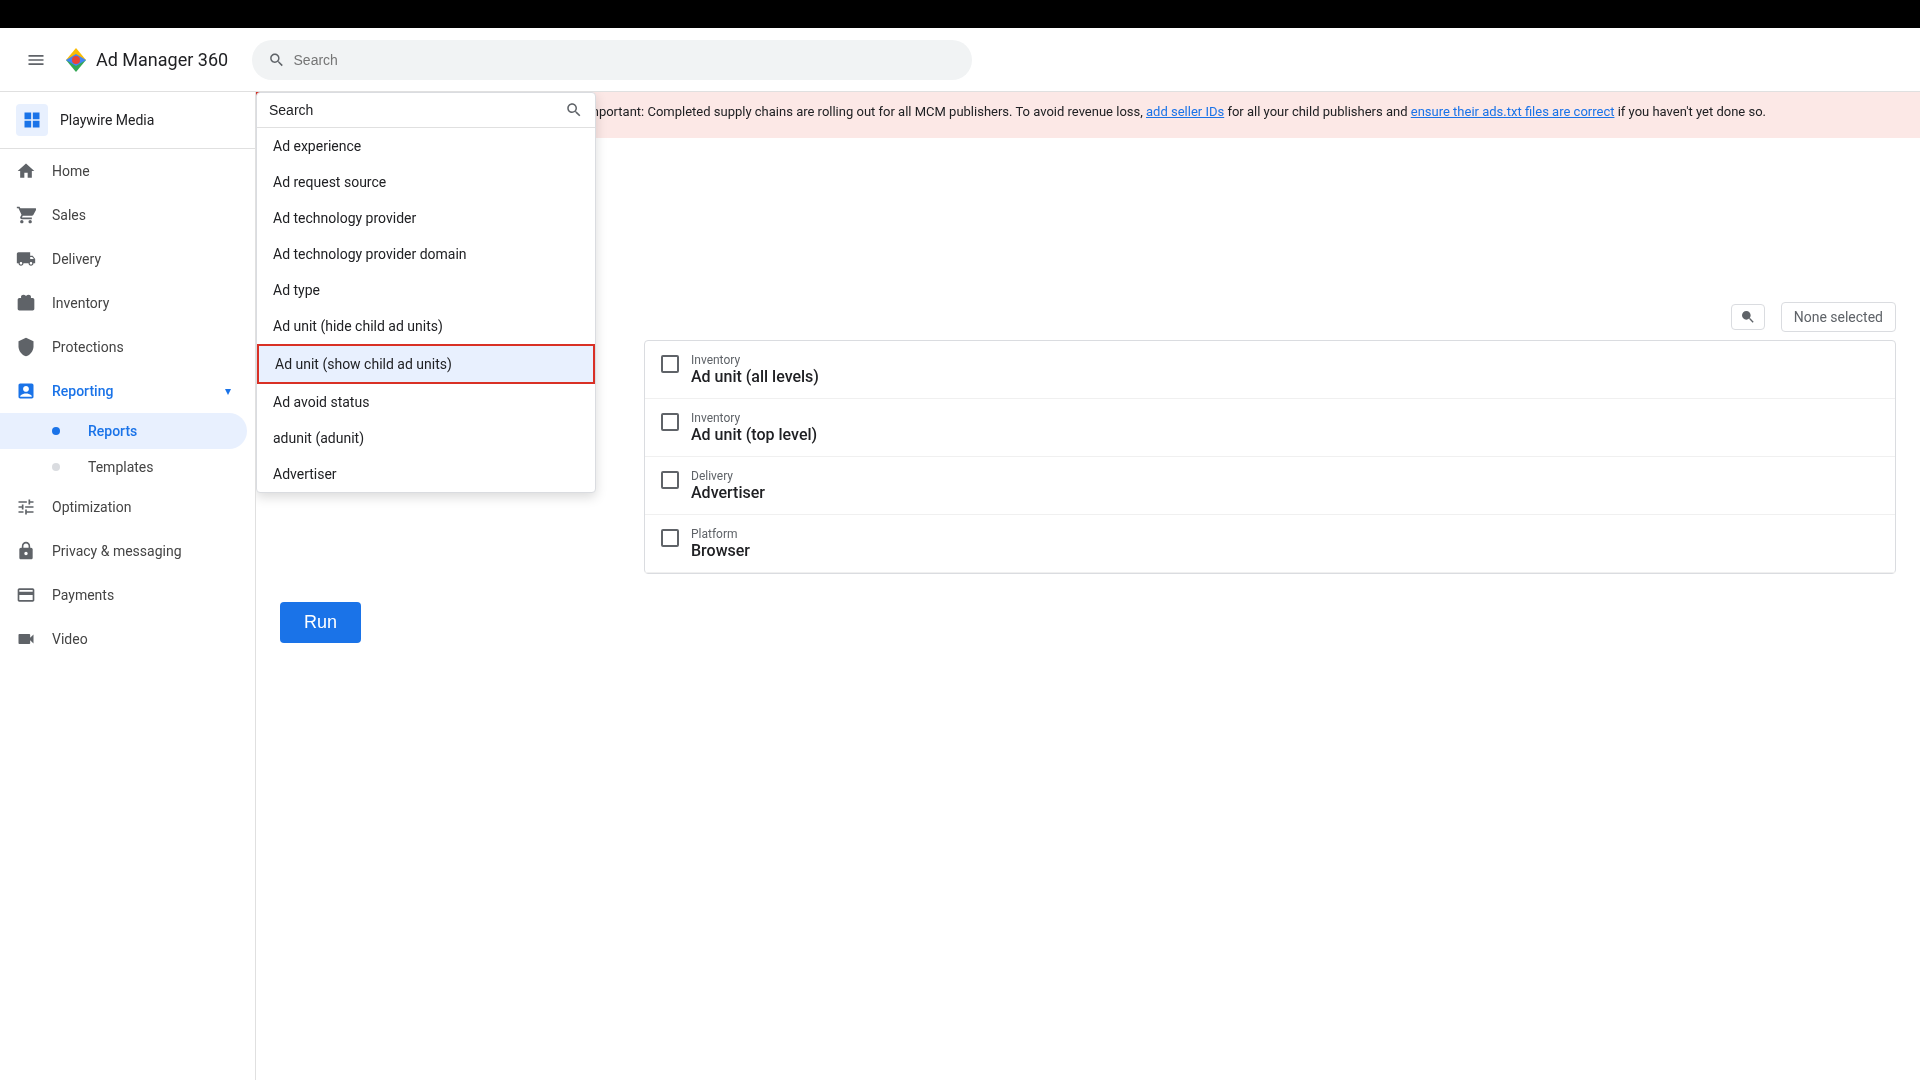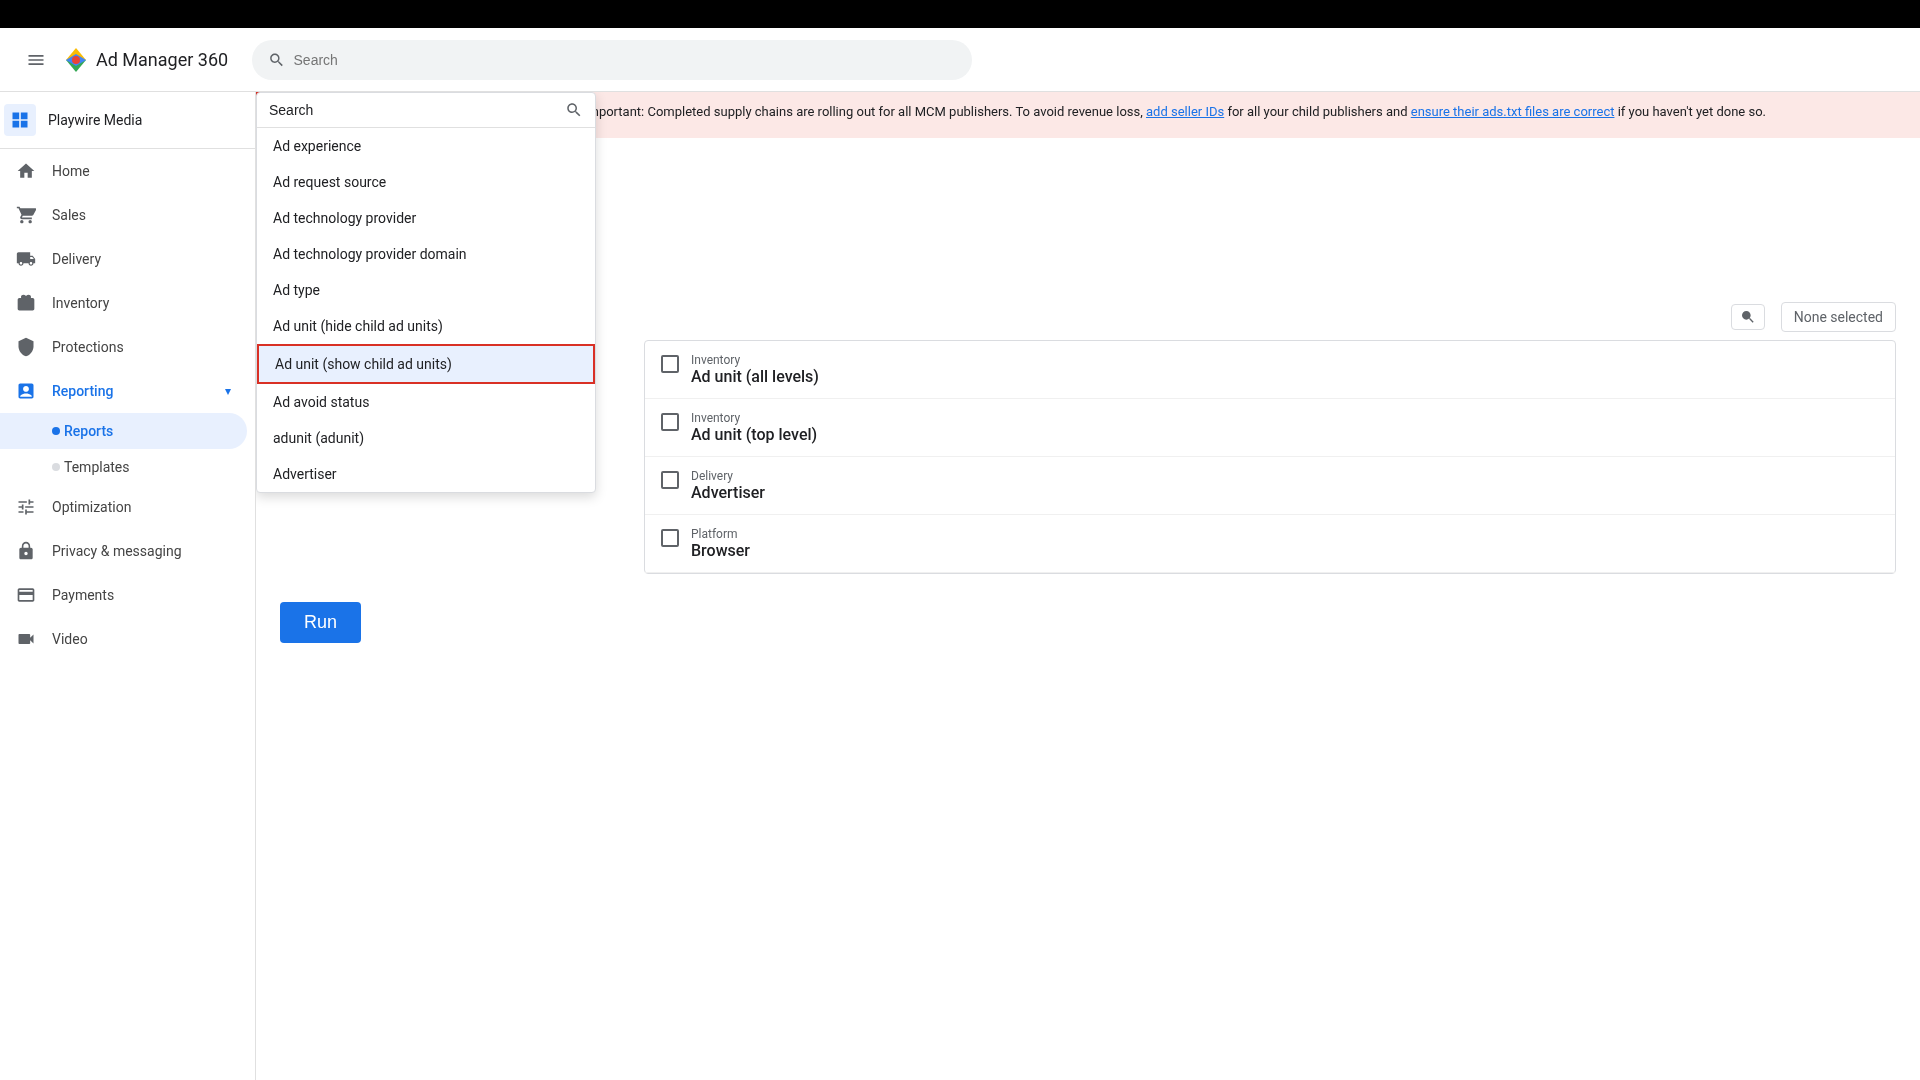--- a/index.html
+++ b/index.html
@@ -55,21 +55,21 @@
       width: 256px;
       background: #fff;
       border-right: 1px solid #e0e0e0;
       overflow-y: auto;
       z-index: 90;
     }
     .sidebar-org {
       display: flex;
       align-items: center;
       gap: 12px;
-      padding: 12px 4px;
+      padding: 12px 16px;
       border-bottom: 1px solid #e0e0e0;
       font-size: 14px;
       color: #202124;
     }
     .sidebar-org-icon {
       width: 32px; height: 32px;
       background: #e8f0fe;
       border-radius: 4px;
       display: flex; align-items: center; justify-content: center;
       font-size: 16px;
@@ -83,21 +83,21 @@
       border-radius: 0 24px 24px 0;
       margin-right: 8px;
       color: #444;
       font-size: 14px;
     }
     .sidebar-item.parent { color: #1a73e8; font-weight: 500; }
     .sidebar-item .icon { width: 20px; height: 20px; display: flex; align-items: center; justify-content: center; flex-shrink: 0; }
     .sidebar-sub-item {
       display: flex;
       align-items: center;
-      gap: 4px;
+      gap: 28px;
       padding: 10px 16px 10px 52px;
       cursor: pointer;
       border-radius: 0 24px 24px 0;
       margin-right: 8px;
       color: #444;
       font-size: 14px;
     }
     .sidebar-sub-item.active {
       background: #e8f0fe;
       color: #1a73e8;

